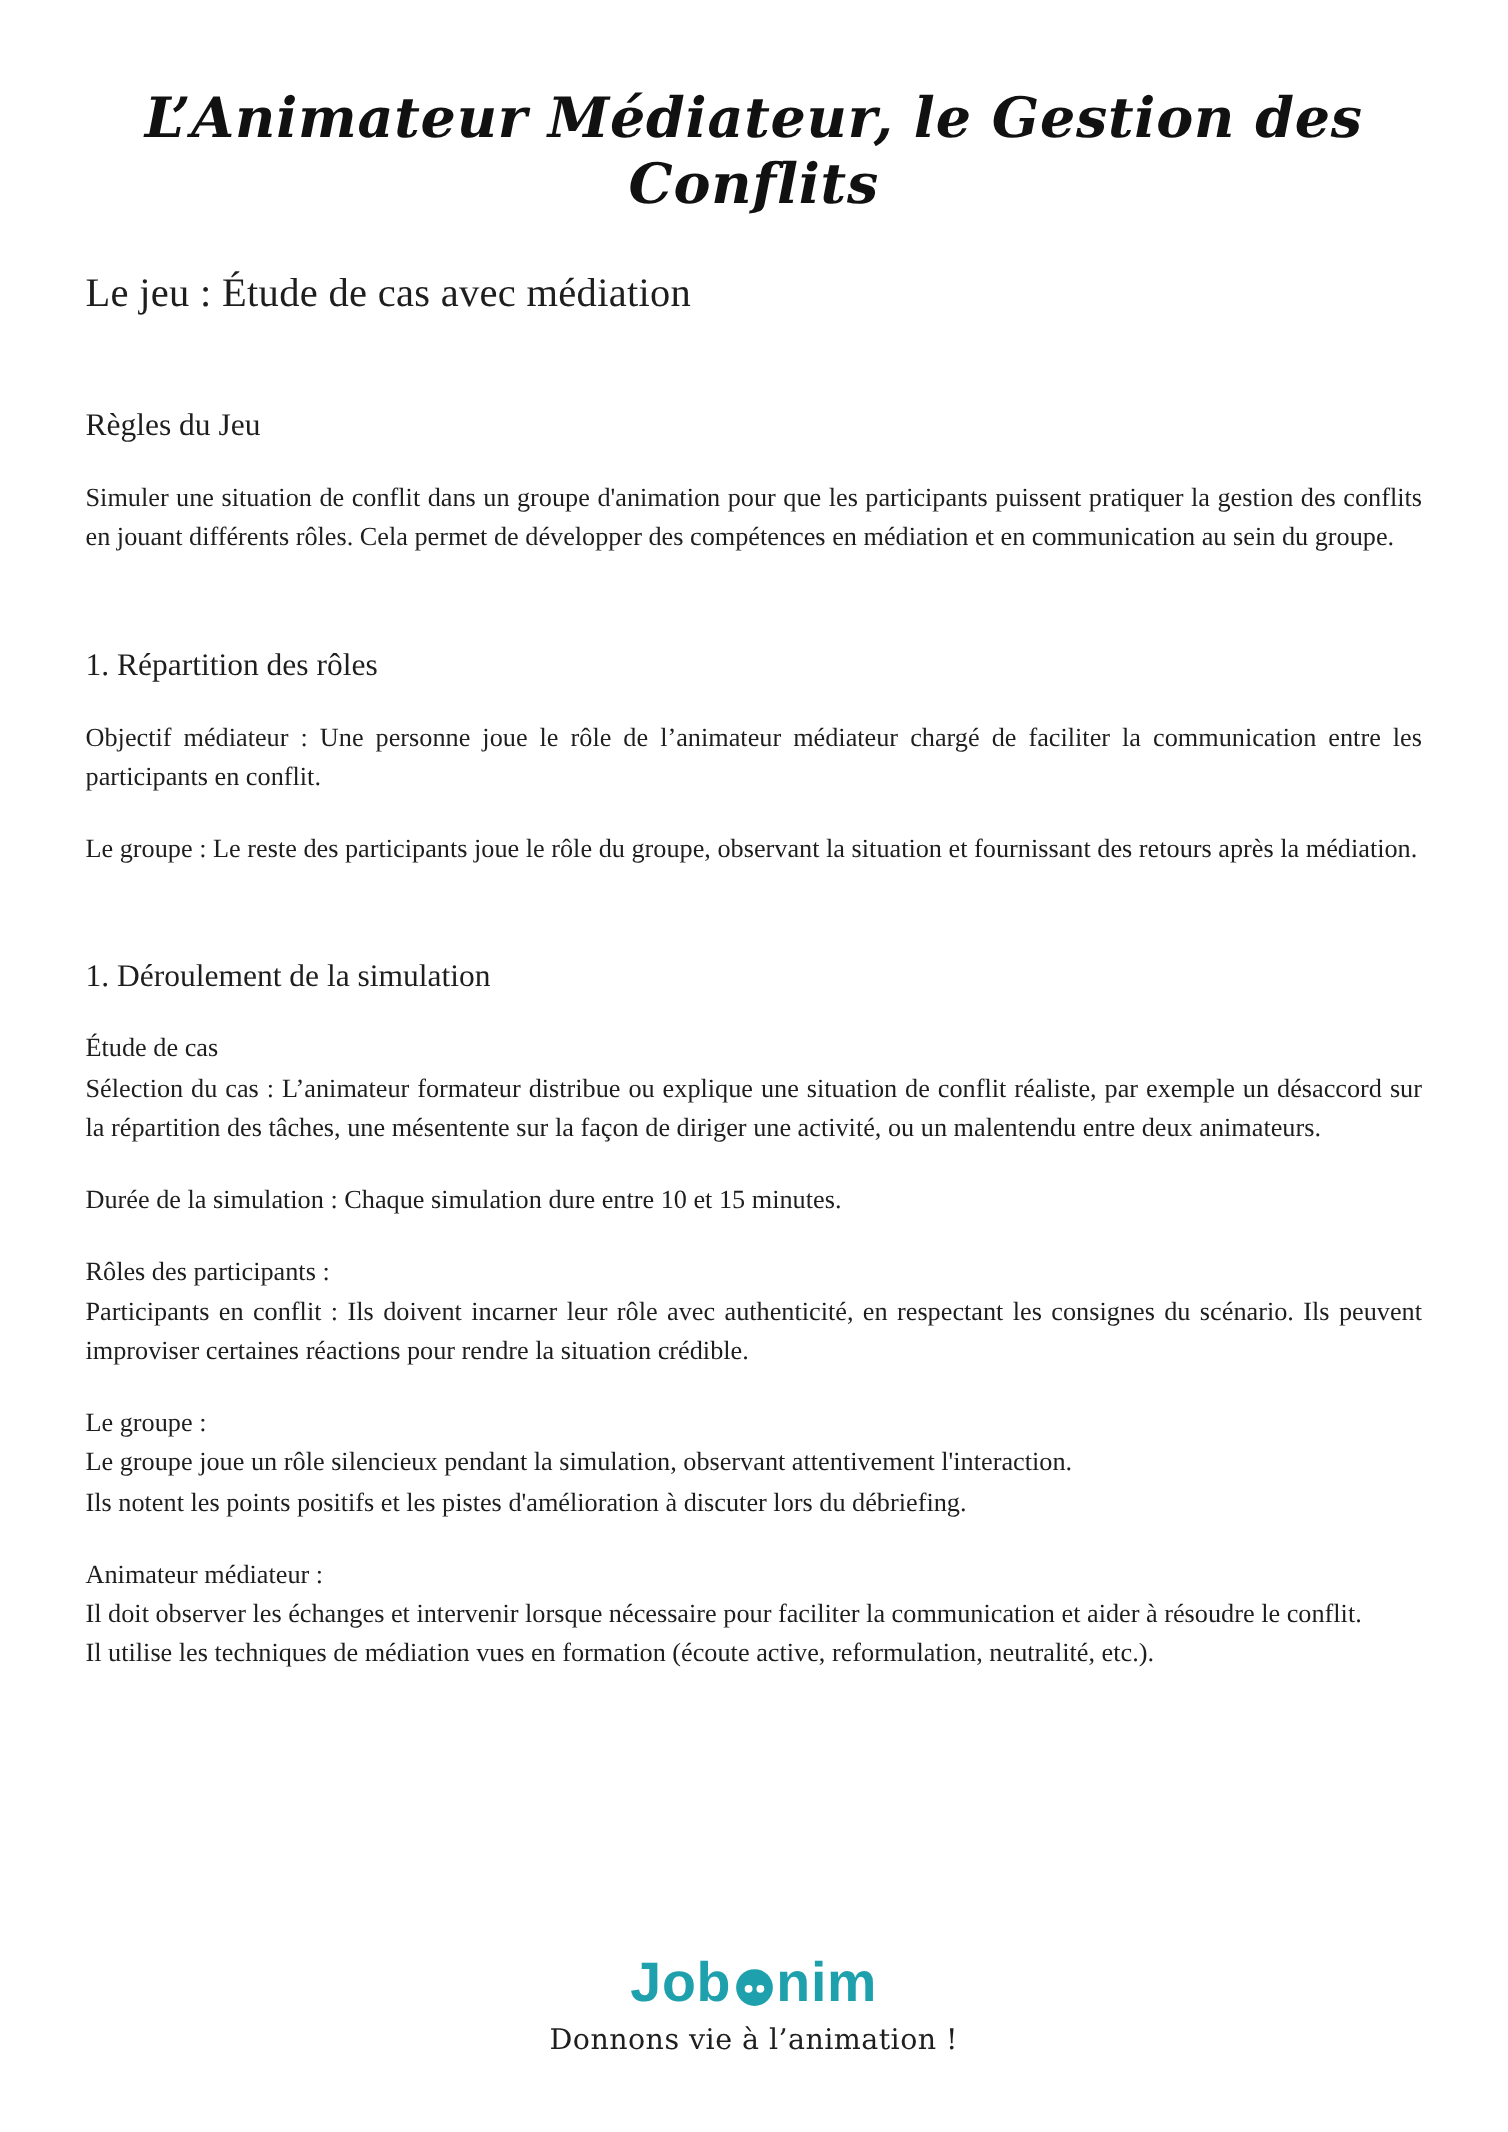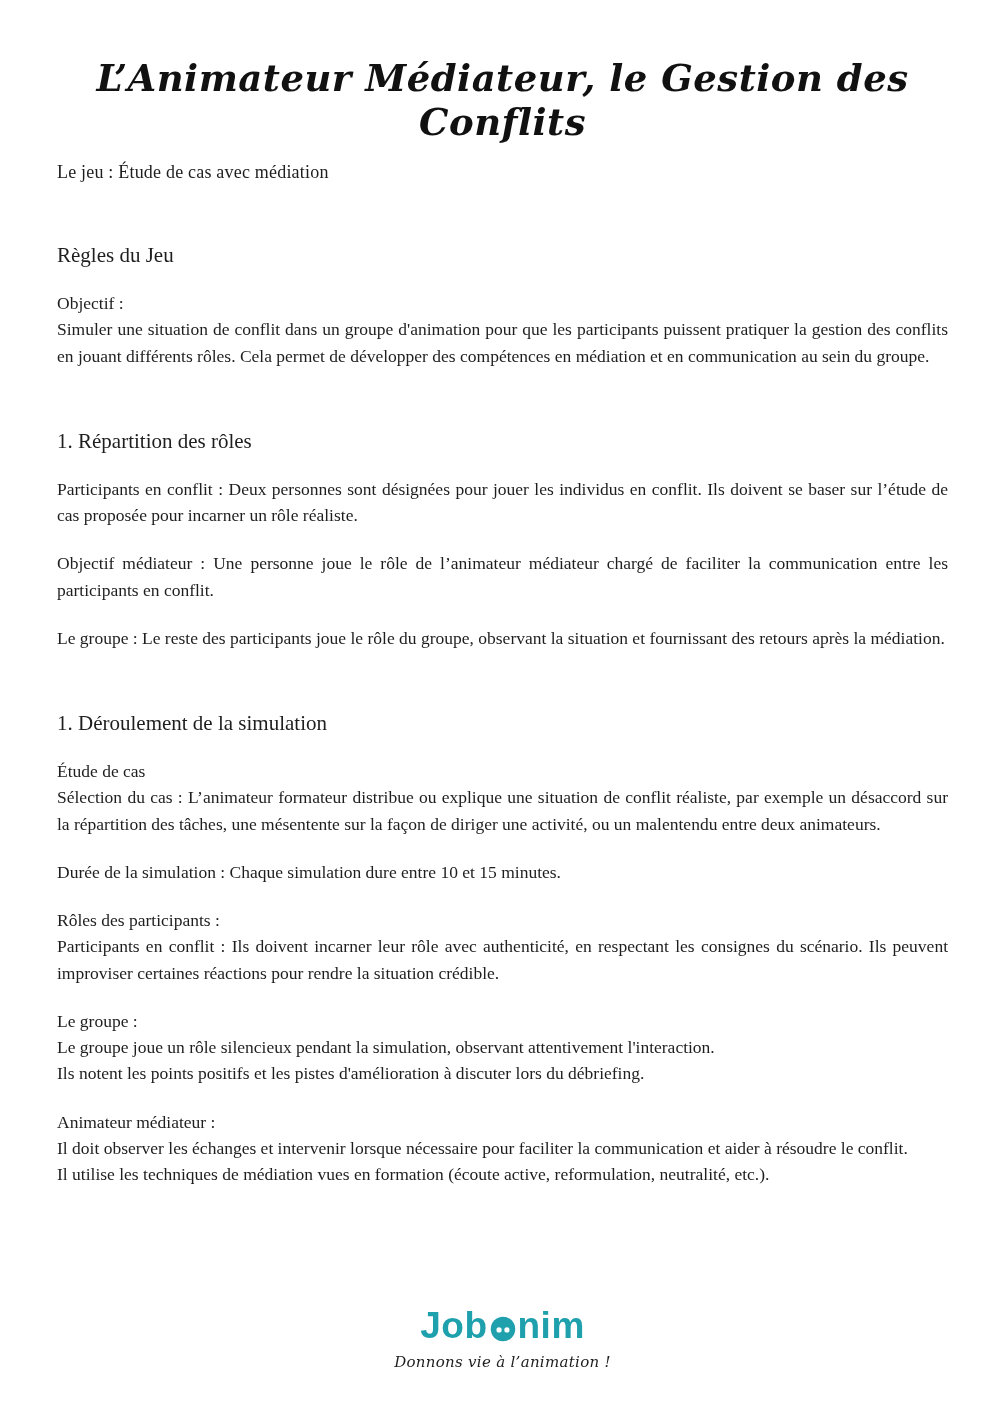--- a/index.html
+++ b/index.html
@@ -23,23 +23,23 @@
     font-size: 37px;
     letter-spacing: 0.5px;
     color: #111111;
     margin-top: 8px;
   }
 
   .doc-body { display: block; }
 
   .block { color: #1e1e1e; }
   .block.h2 {
-    font-size: 18px;
+    font-size: 27px;
     font-weight: 500;
-    margin-top: 18px;
+    margin-top: 36px;
     letter-spacing: 0.2px;
   }
   .block.h3 {
     font-size: 21px;
     font-weight: 400;
     margin-top: 60px;
   }
   .block.p {
     font-size: 17.5px;
     line-height: 1.5;
@@ -64,50 +64,45 @@
     font-weight: 700;
     font-size: 37px;
     letter-spacing: 0.5px;
   }
   .logo .logo-txt { line-height: 1; }
   .logo .logo-a { display: inline-block; margin: 6px 1px 0 1px; }
   .logo .logo-a svg { display: block; width: 28px; height: 28px; }
   .tagline {
     margin-top: 9px;
     font-family: "DejaVu Serif", serif;
-    font-style: italic;
     font-weight: 500;
-    font-size: 15px;
+    font-size: 19px;
     color: #1e1e1e;
     letter-spacing: 0.3px;
   }
 </style>
 </head>
 <body>
 
 <div class="page">
 
   <h1 class="script-title">L’Animateur Médiateur, le Gestion des Conflits</h1>
 
   <main class="doc-body">
       <div class="block h2">
         <div class="line">Le jeu : Étude de cas avec médiation</div>
       </div>
       <div class="block h3">
         <div class="line">Règles du Jeu</div>
       </div>
       <div class="block p">
-        <div class="line">Objectif :</div>
         <div class="line">Simuler une situation de conflit dans un groupe d'animation pour que les participants puissent pratiquer la gestion des conflits en jouant différents rôles. Cela permet de développer des compétences en médiation et en communication au sein du groupe.</div>
       </div>
       <div class="block h3">
         <div class="line">1. Répartition des rôles</div>
-      </div>
-      <div class="block p">
-        <div class="line">Participants en conflit : Deux personnes sont désignées pour jouer les individus en conflit. Ils doivent se baser sur l’étude de cas proposée pour incarner un rôle réaliste.</div>
       </div>
       <div class="block p">
         <div class="line">Objectif médiateur : Une personne joue le rôle de l’animateur médiateur chargé de faciliter la communication entre les participants en conflit.</div>
       </div>
       <div class="block p">
         <div class="line">Le groupe : Le reste des participants joue le rôle du groupe, observant la situation et fournissant des retours après la médiation.</div>
       </div>
       <div class="block h3">
         <div class="line">1. Déroulement de la simulation</div>
       </div>

